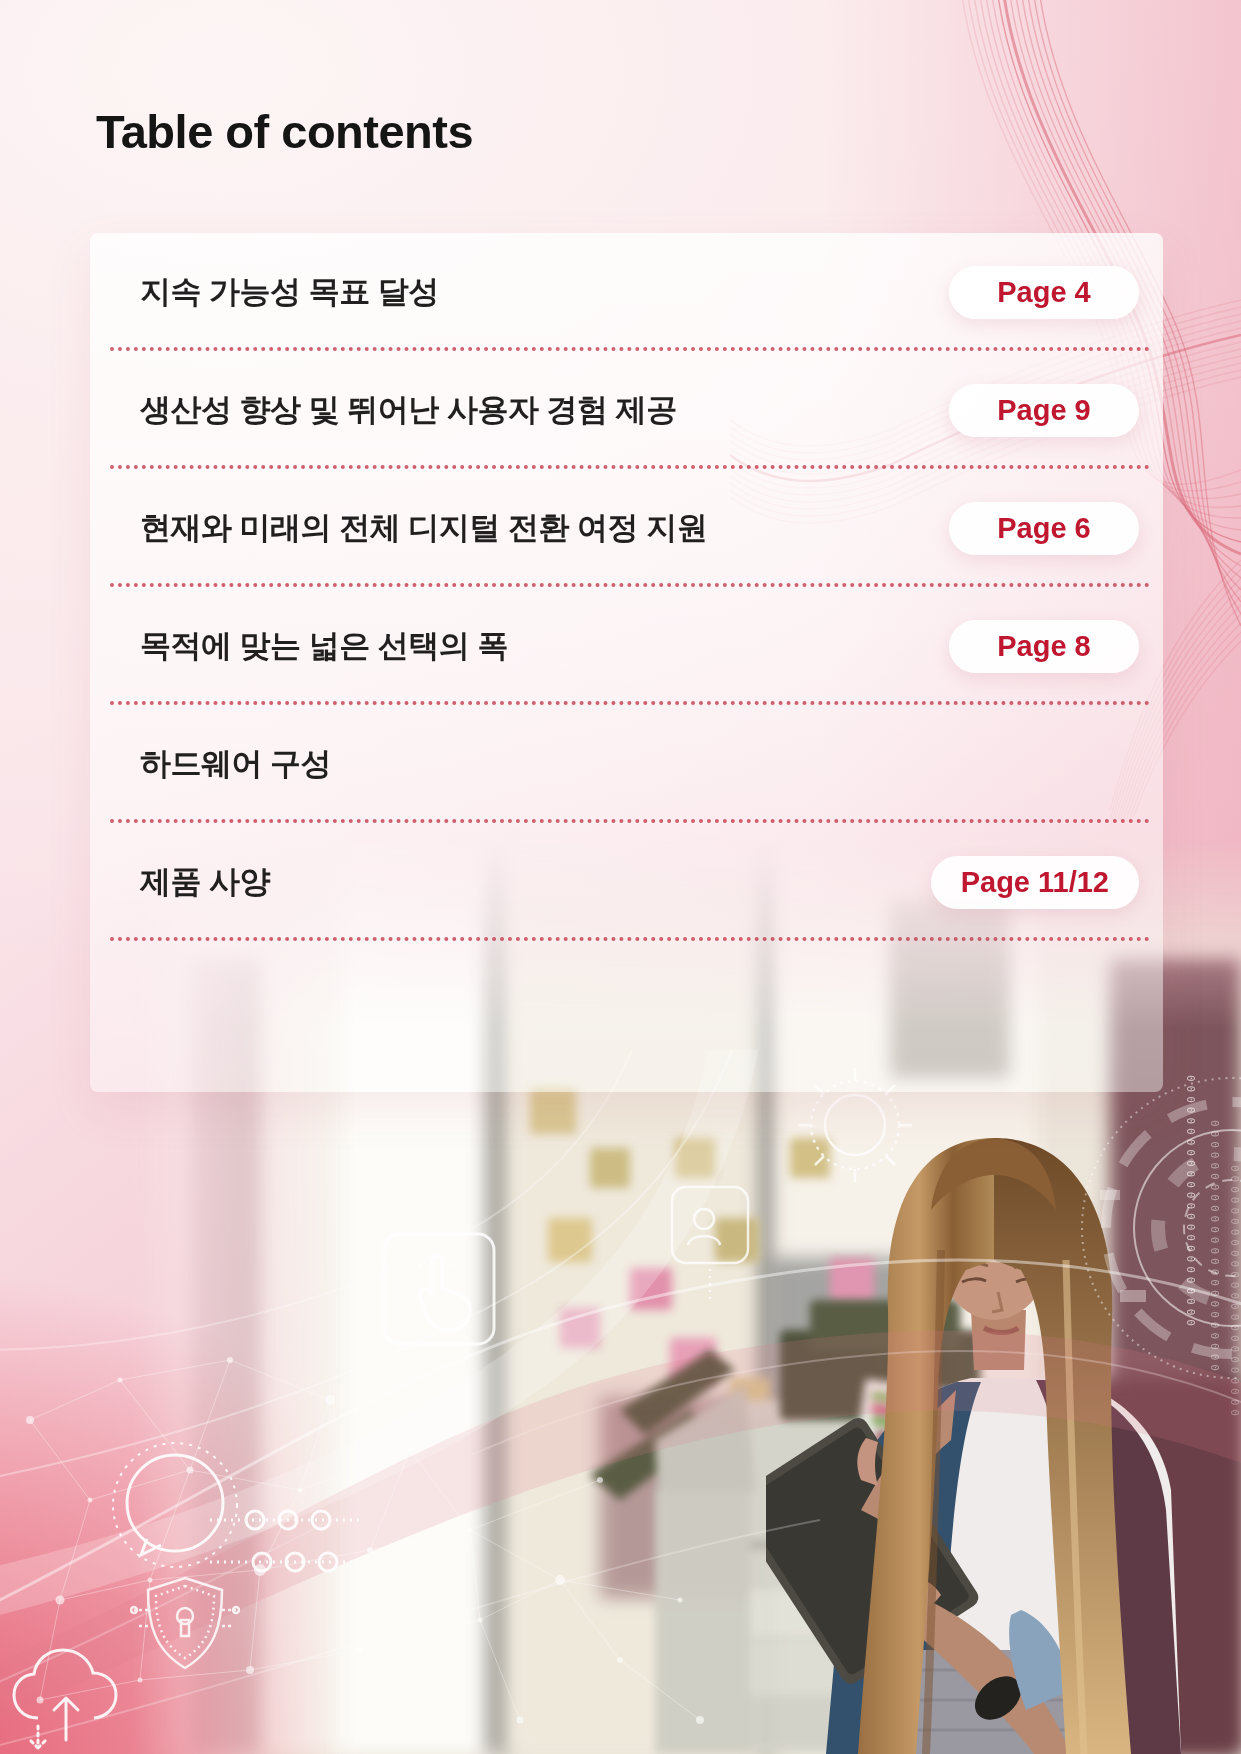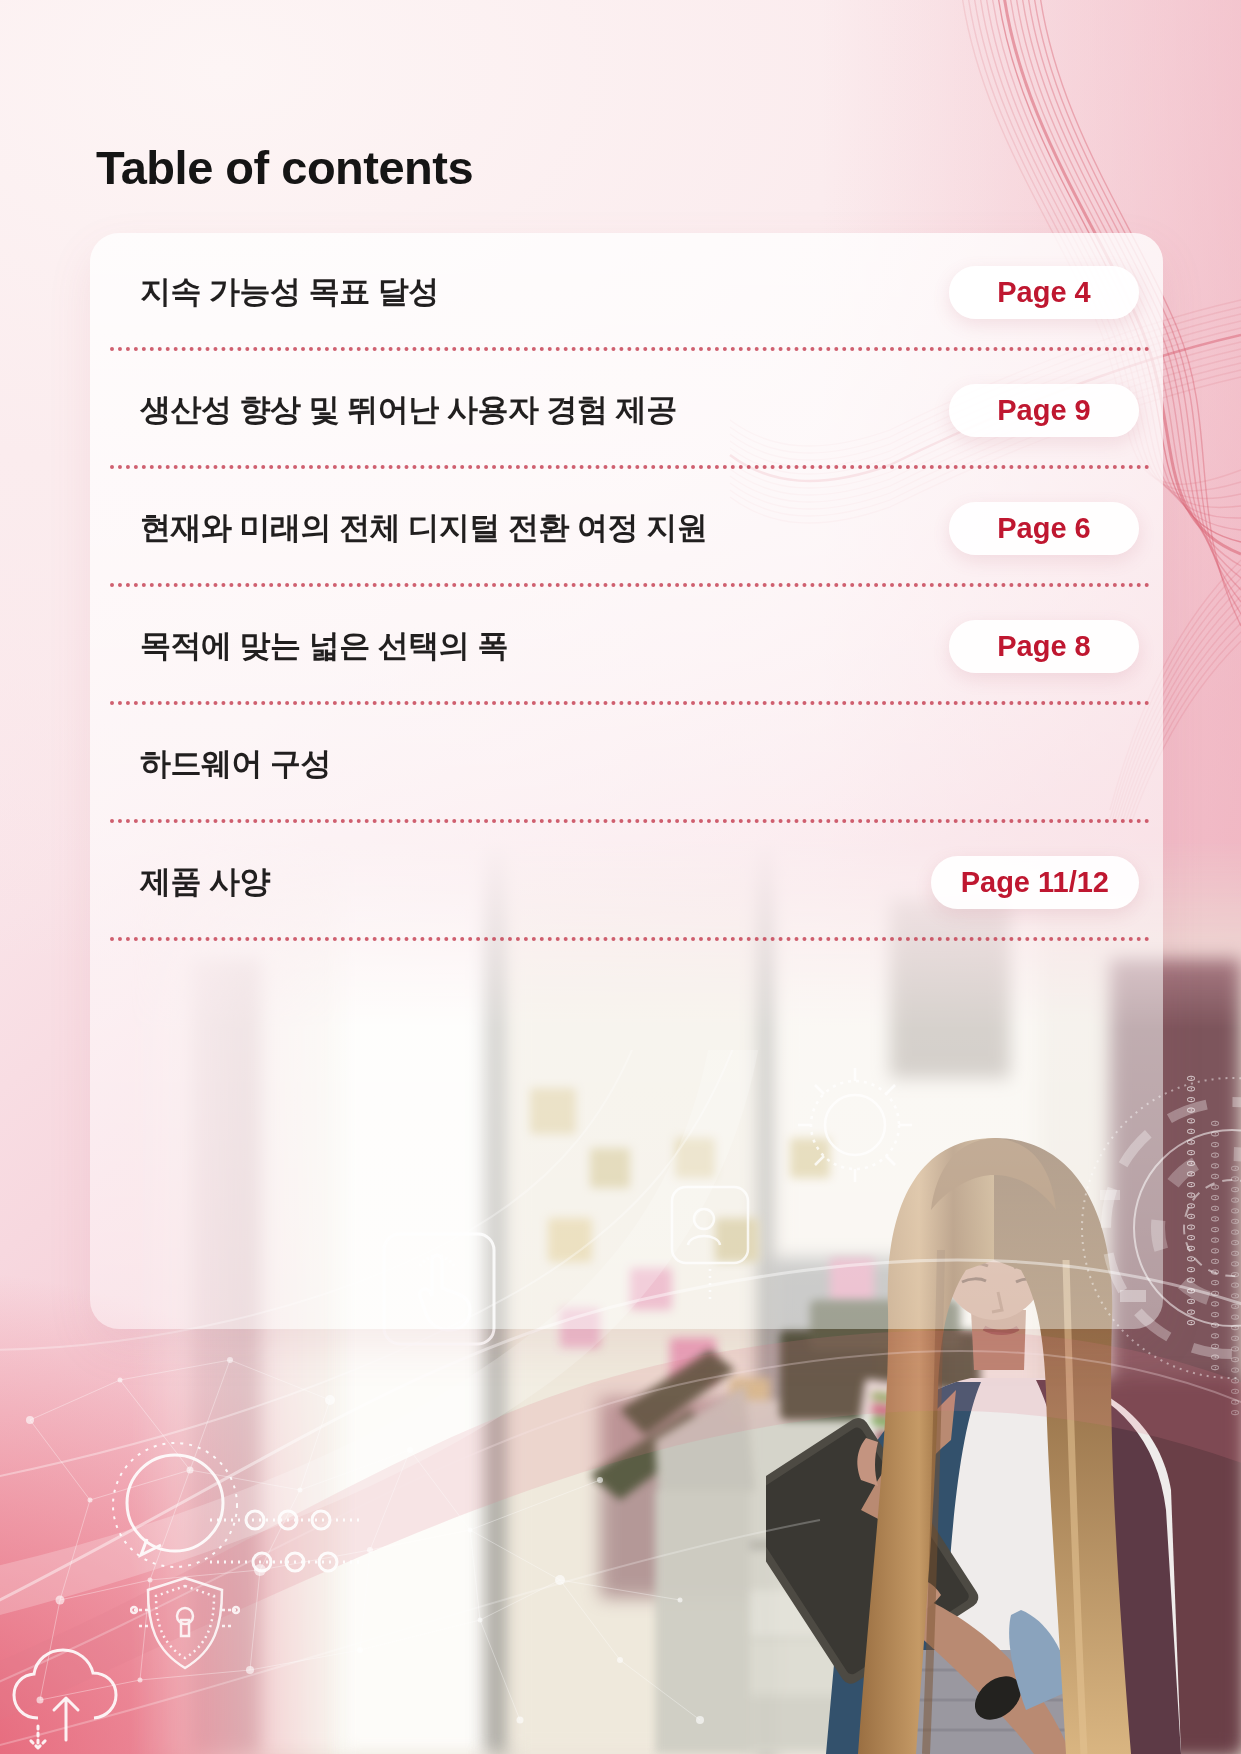--- a/index.html
+++ b/index.html
@@ -27,26 +27,26 @@
     -webkit-mask-image:linear-gradient(to bottom,transparent 0,#000 190px);
     mask-image:linear-gradient(to bottom,transparent 0,#000 190px);}
   .photo{position:absolute;inset:0;background:#ece5da;overflow:hidden;}
   .photo .blur{position:absolute;filter:blur(9px);}
   .note{position:absolute;filter:blur(5px);border-radius:3px;}
   
   .abs{position:absolute;}
   
   .title{
     position:absolute;left:96px;top:104px;
-    font-size:47px;font-weight:800;letter-spacing:-.5px;color:#151515;margin-top:36px;
+    font-size:47px;font-weight:800;letter-spacing:-.5px;color:#151515;
   }
   
   .card{
-    position:absolute;left:90px;top:233px;width:1073px;height:1096px;
-    border-radius:29px;
+    position:absolute;left:90px;top:233px;width:1073px;height:859px;
+    border-radius:8px;
     background:linear-gradient(180deg,rgba(255,255,255,.78) 0%,rgba(255,255,255,.58) 55%,rgba(255,255,255,.42) 100%);
     box-shadow:0 18px 45px rgba(190,90,110,.10);
     padding:0;box-sizing:border-box;
   }
   .trow{
     position:relative;height:118px;
     display:flex;align-items:center;justify-content:space-between;
     padding:0 24px 0 50px;box-sizing:border-box;
   }
   .trow .divider{

